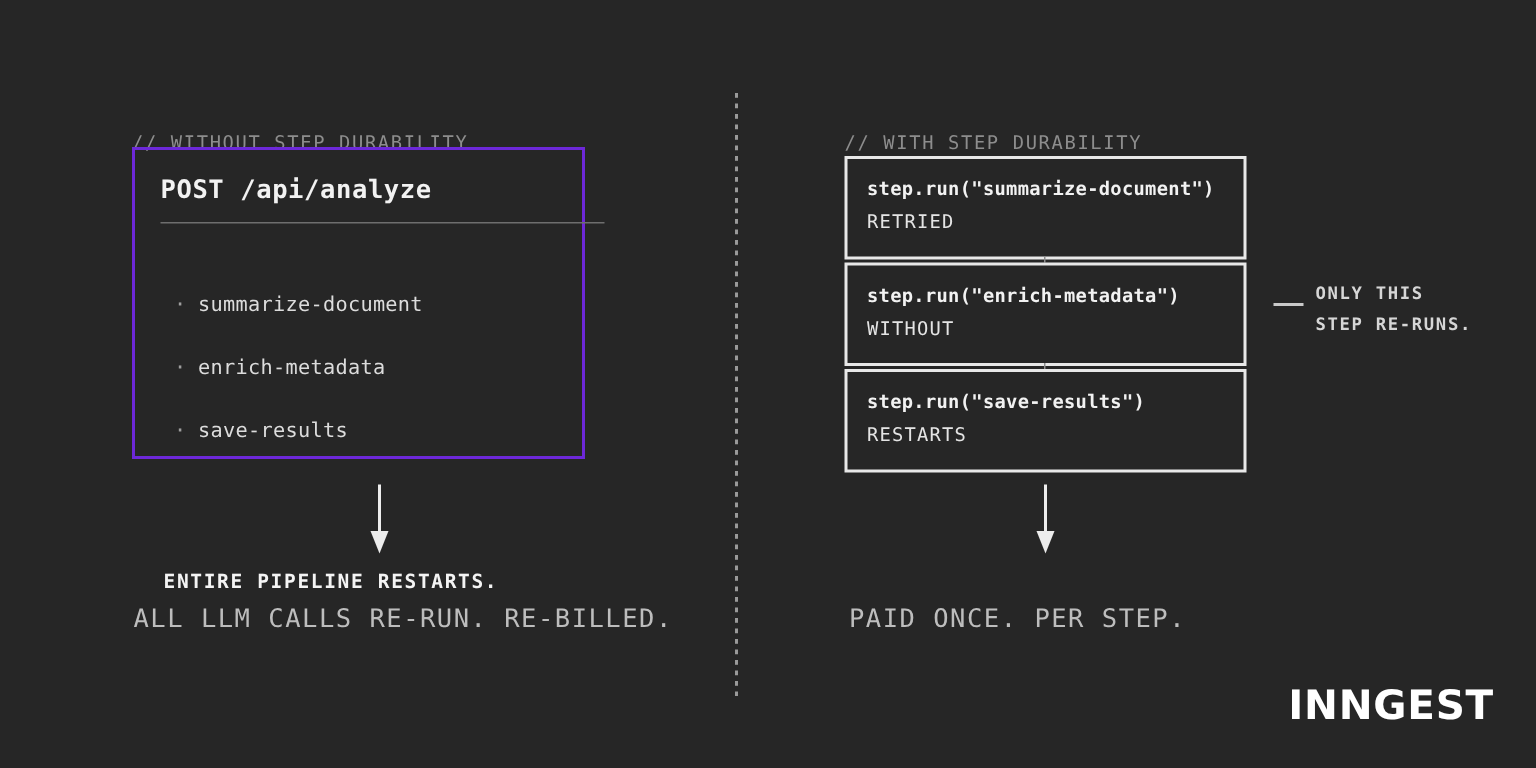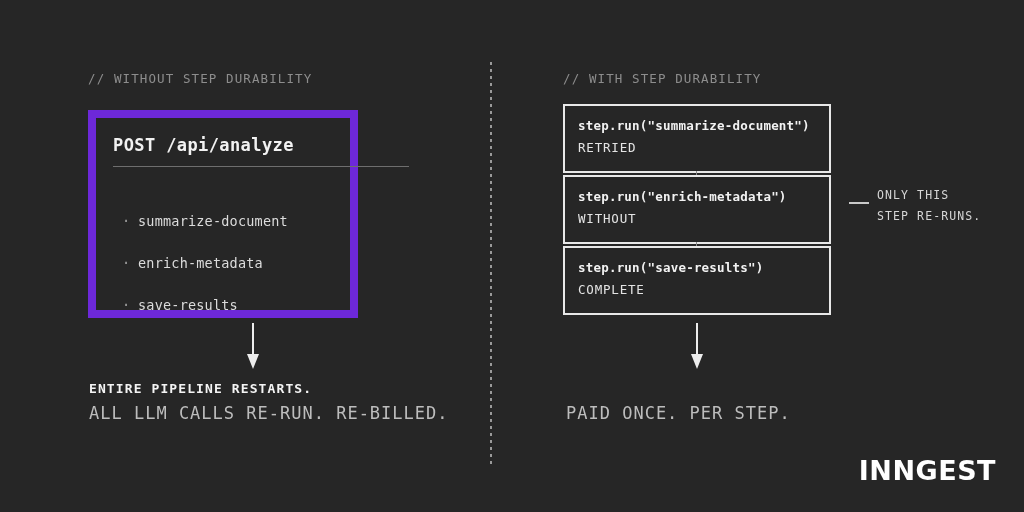--- a/index.html
+++ b/index.html
@@ -18,44 +18,45 @@
   }
 
   
   .comment {
     position: absolute;
     font-family: "DejaVu Sans Mono", "Liberation Mono", monospace;
     font-size: 12.5px;
     letter-spacing: 1.1px;
     color: #8d8d8d;
     white-space: nowrap;
+    margin-top: 16px;
   }
   #comment-left  { left: 88px;  top: 71px; }
   #comment-right { left: 563px; top: 71px; }
 
   
   #divider {
     position: absolute;
     left: 490px;
     top: 62px;
     width: 2px;
     height: 402px;
     background-image: linear-gradient(to bottom, #9a9a9a 0, #9a9a9a 3px, transparent 3px, transparent 7px);
     background-size: 2px 7px;
     background-repeat: repeat-y;
   }
 
   
   #monolith-box {
     position: absolute;
     left: 88px;
-    top: 110px;
-    width: 270px;
+    top: 98px;
+    width: 302px;
     height: 208px;
-    border: 8px solid #6d28d9;
+    border: 2px solid #6d28d9;
     box-sizing: border-box;
     background: transparent;
   }
   #monolith-title {
     position: absolute;
     left: 17px;
     top: 17px;
     font-size: 17px;
     font-weight: bold;
     color: #f2f2f2;
@@ -145,20 +146,21 @@
     height: 2px;
     background: #c9c9c9;
   }
   .callout-line {
     position: absolute;
     left: 28px;
     font-size: 11.5px;
     color: #d6d6d6;
     letter-spacing: 1.1px;
     white-space: nowrap;
+    font-weight: bold;
   }
   #callout-line-0 { top: 4px; }
   #callout-line-1 { top: 25px; }
 
   
   .arrow { position: absolute; }
   .arrow .stem {
     position: absolute;
     left: 5px;
     top: 0;
@@ -180,20 +182,21 @@
   #arrow-right { left: 691px; top: 323px; width: 12px; height: 46px; }
 
   
   .caption-primary {
     position: absolute;
     font-size: 13px;
     font-weight: bold;
     color: #f4f4f4;
     letter-spacing: 1.1px;
     white-space: nowrap;
+    margin-left: 20px;
   }
   .caption-secondary {
     position: absolute;
     font-size: 17px;
     color: #bdbdbd;
     letter-spacing: 1px;
     white-space: nowrap;
   }
   #caption-left-primary    { left: 89px;  top: 381px; }
   #caption-left-secondary  { left: 89px;  top: 403px; }
@@ -254,21 +257,21 @@
   <div class="step-connector" id="step-connector-0"></div>
 
   <div class="step-box" id="step-box-1">
     <div class="step-call">step.run("enrich-metadata")</div>
     <div class="step-status">WITHOUT</div>
   </div>
   <div class="step-connector" id="step-connector-1"></div>
 
   <div class="step-box" id="step-box-2">
     <div class="step-call">step.run("save-results")</div>
-    <div class="step-status">COMPLETE</div>
+    <div class="step-status">RESTARTS</div>
   </div>
 
   <div id="callout">
     <div id="callout-dash"></div>
     <div class="callout-line" id="callout-line-0">ONLY THIS</div>
     <div class="callout-line" id="callout-line-1">STEP RE-RUNS.</div>
   </div>
 
   <div class="arrow" id="arrow-right">
     <div class="stem"></div>

